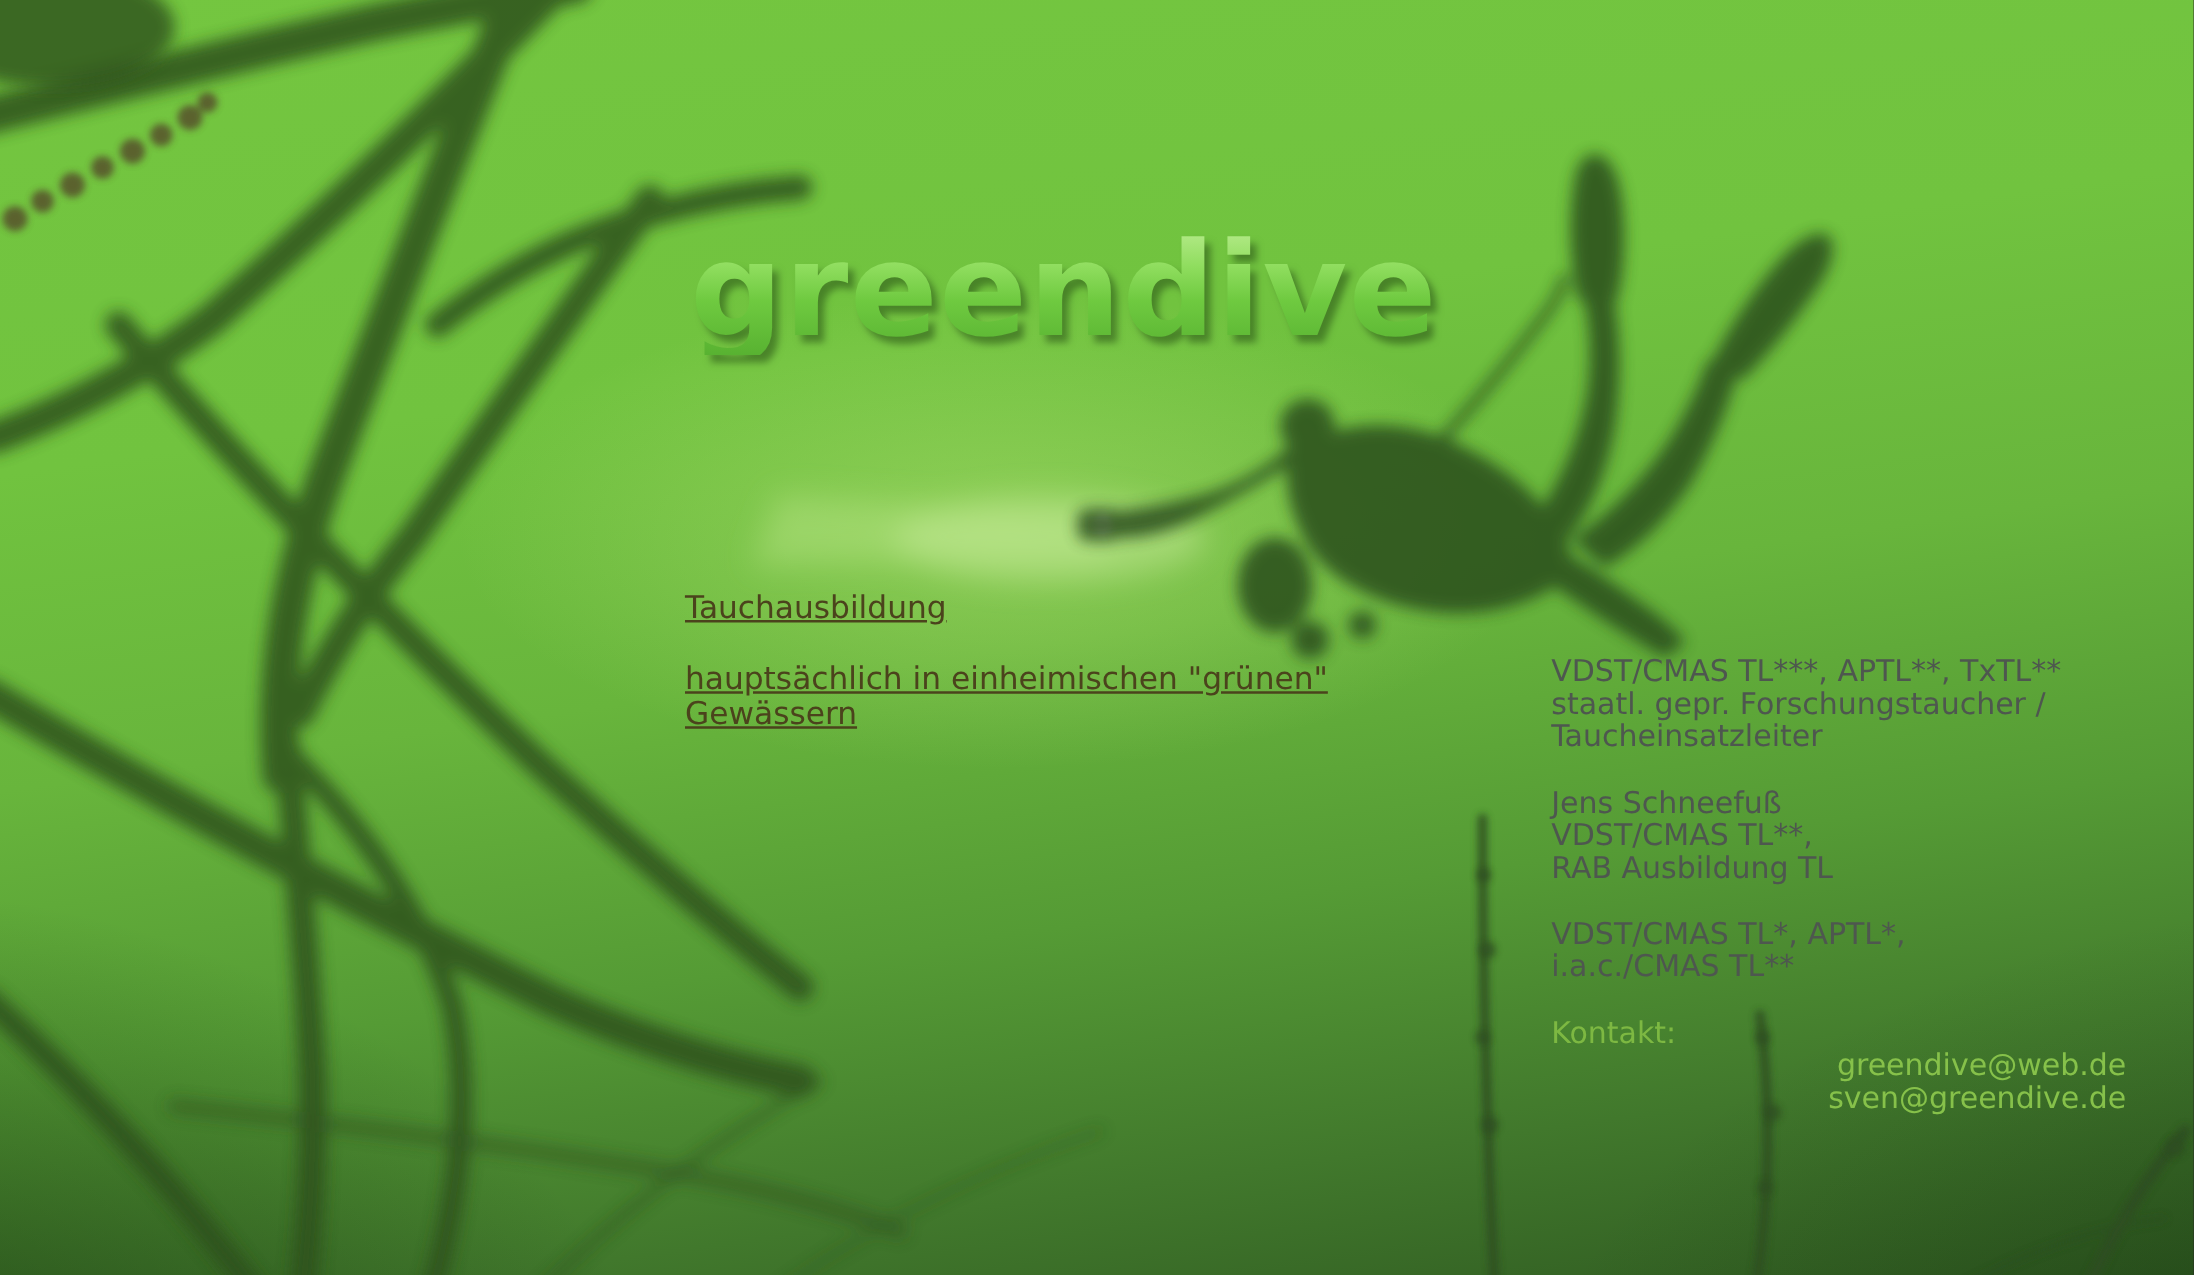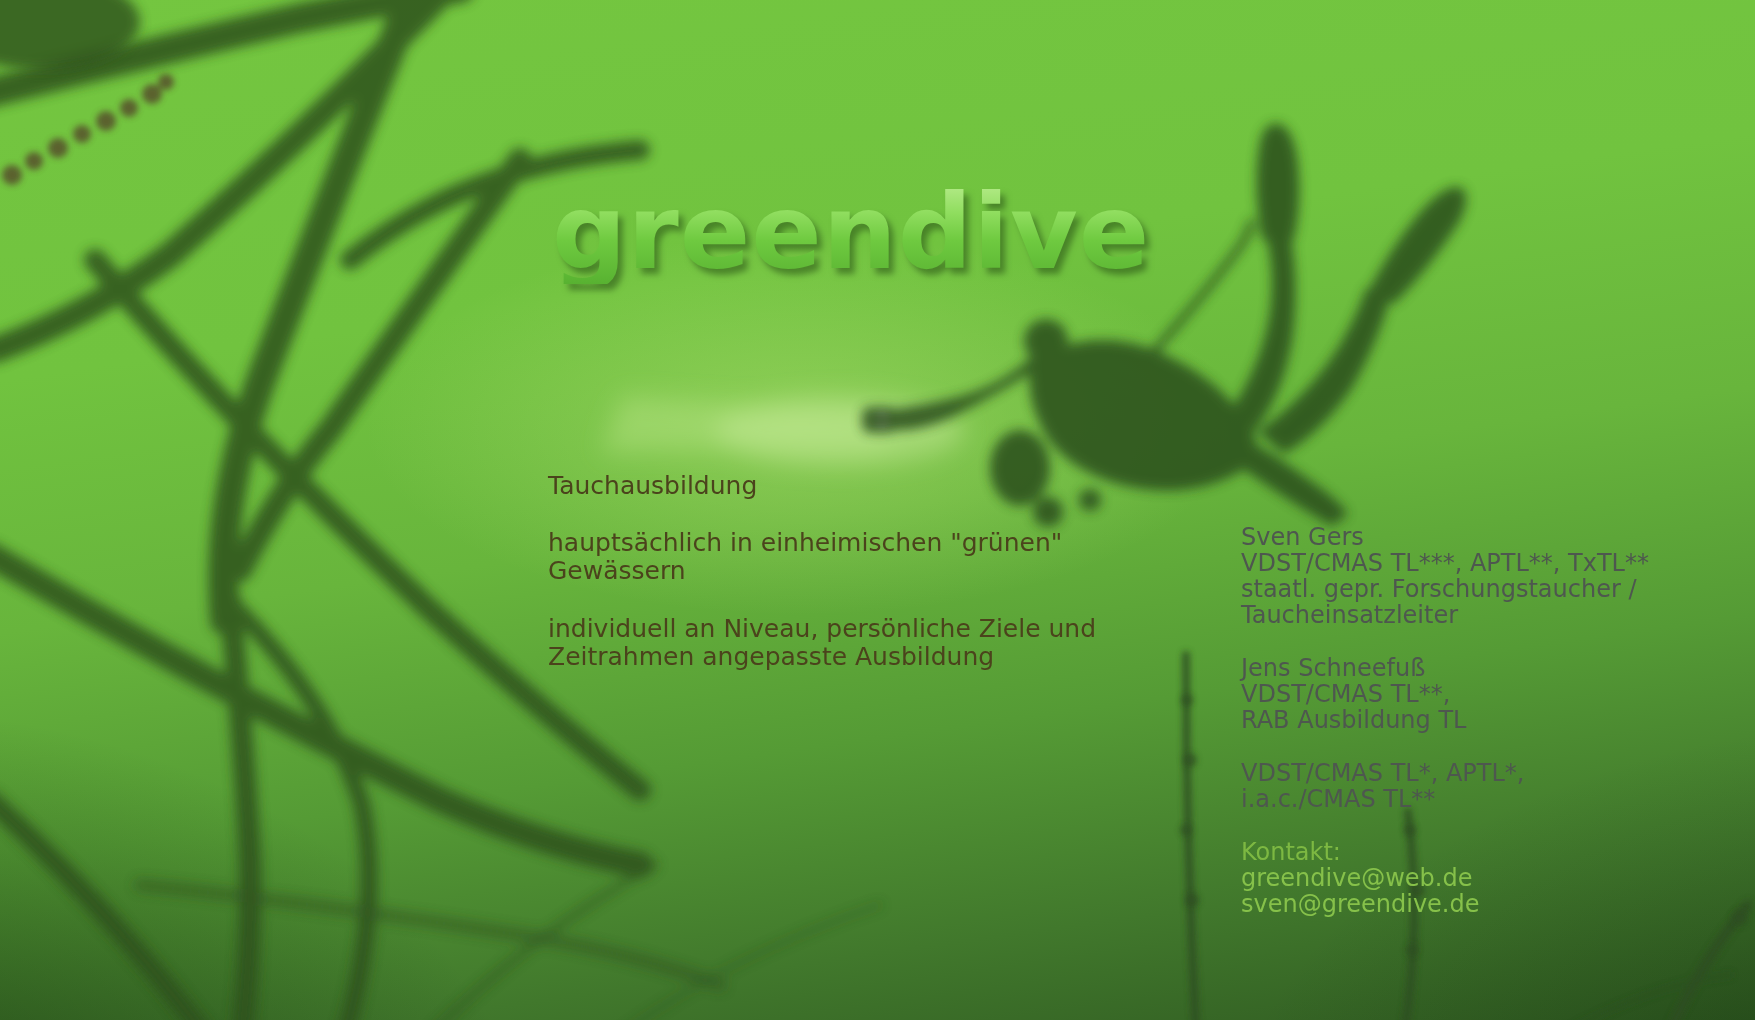--- a/index.html
+++ b/index.html
@@ -18,33 +18,33 @@
   .scene{position:absolute;left:0;top:0;width:100%;height:100%;}
   .logo{
     position:absolute;left:540px;top:168px;margin:12px;
     font-size:104px;font-weight:bold;line-height:1;letter-spacing:1px;
     background:linear-gradient(180deg,#b9ec8e 0%,#8fdd5e 32%,#6fca40 58%,#58b231 100%);
     -webkit-background-clip:text;background-clip:text;color:transparent;
     filter:drop-shadow(5px 6px 3px rgba(38,78,20,0.55));
   }
   .intro{
     position:absolute;left:548px;top:472px;width:600px;
-    font-size:25px;line-height:28px;color:#4b431c;
+    font-size:25px;line-height:28px;color:#4b431c;text-decoration:underline;
   }
   .intro .intro-heading{margin:0 0 29px 0;}
   .intro p{margin:0 0 30px 0;white-space:pre-line;}
   .team{
     position:absolute;left:1241px;top:524px;width:460px;
     font-size:24px;line-height:26px;color:#4e574f;
   }
   .member{margin:0 0 27px 0;}
   .member:last-of-type{margin-bottom:38px;}
   .member-quals{white-space:pre-line;}
   .contact{color:#7db842;}
-  .contact .email{display:block;color:#86c14a;text-decoration:none;cursor:pointer;}
+  .contact .email{display:block;color:#86c14a;text-decoration:none;cursor:pointer;text-align:right;}
 </style>
 </head>
 <body>
 
 <div class="stage">
 
   <svg class="scene" viewBox="0 0 1755 1020" width="1755" height="1020" aria-hidden="true">
     <defs>
       <filter id="b3" x="-30%" y="-30%" width="160%" height="160%">
           <feGaussianBlur stdDeviation="3"></feGaussianBlur>
@@ -123,27 +123,24 @@
       <path d="M 1150 356 Q 1200 300 1236 252 Q 1250 234 1252 220" stroke="#2b4e1f" stroke-width="7" fill="none"></path>
     </g>
   </svg>
 
   <h1 class="logo">greendive</h1>
 
   <div class="intro">
     <div class="intro-heading">Tauchausbildung</div>
     <p>hauptsächlich in einheimischen "grünen"
 Gewässern</p>
-    <p>individuell an Niveau, persönliche Ziele und
-Zeitrahmen angepasste Ausbildung</p>
   </div>
 
   <div class="team">
     <div class="member">
-      <div class="member-name">Sven Gers</div>
       <div class="member-quals">VDST/CMAS TL***, APTL**, TxTL**
 staatl. gepr. Forschungstaucher /
 Taucheinsatzleiter</div>
     </div>
     <div class="member">
       <div class="member-name">Jens Schneefuß</div>
       <div class="member-quals">VDST/CMAS TL**,
 RAB Ausbildung TL</div>
     </div>
     <div class="member">

